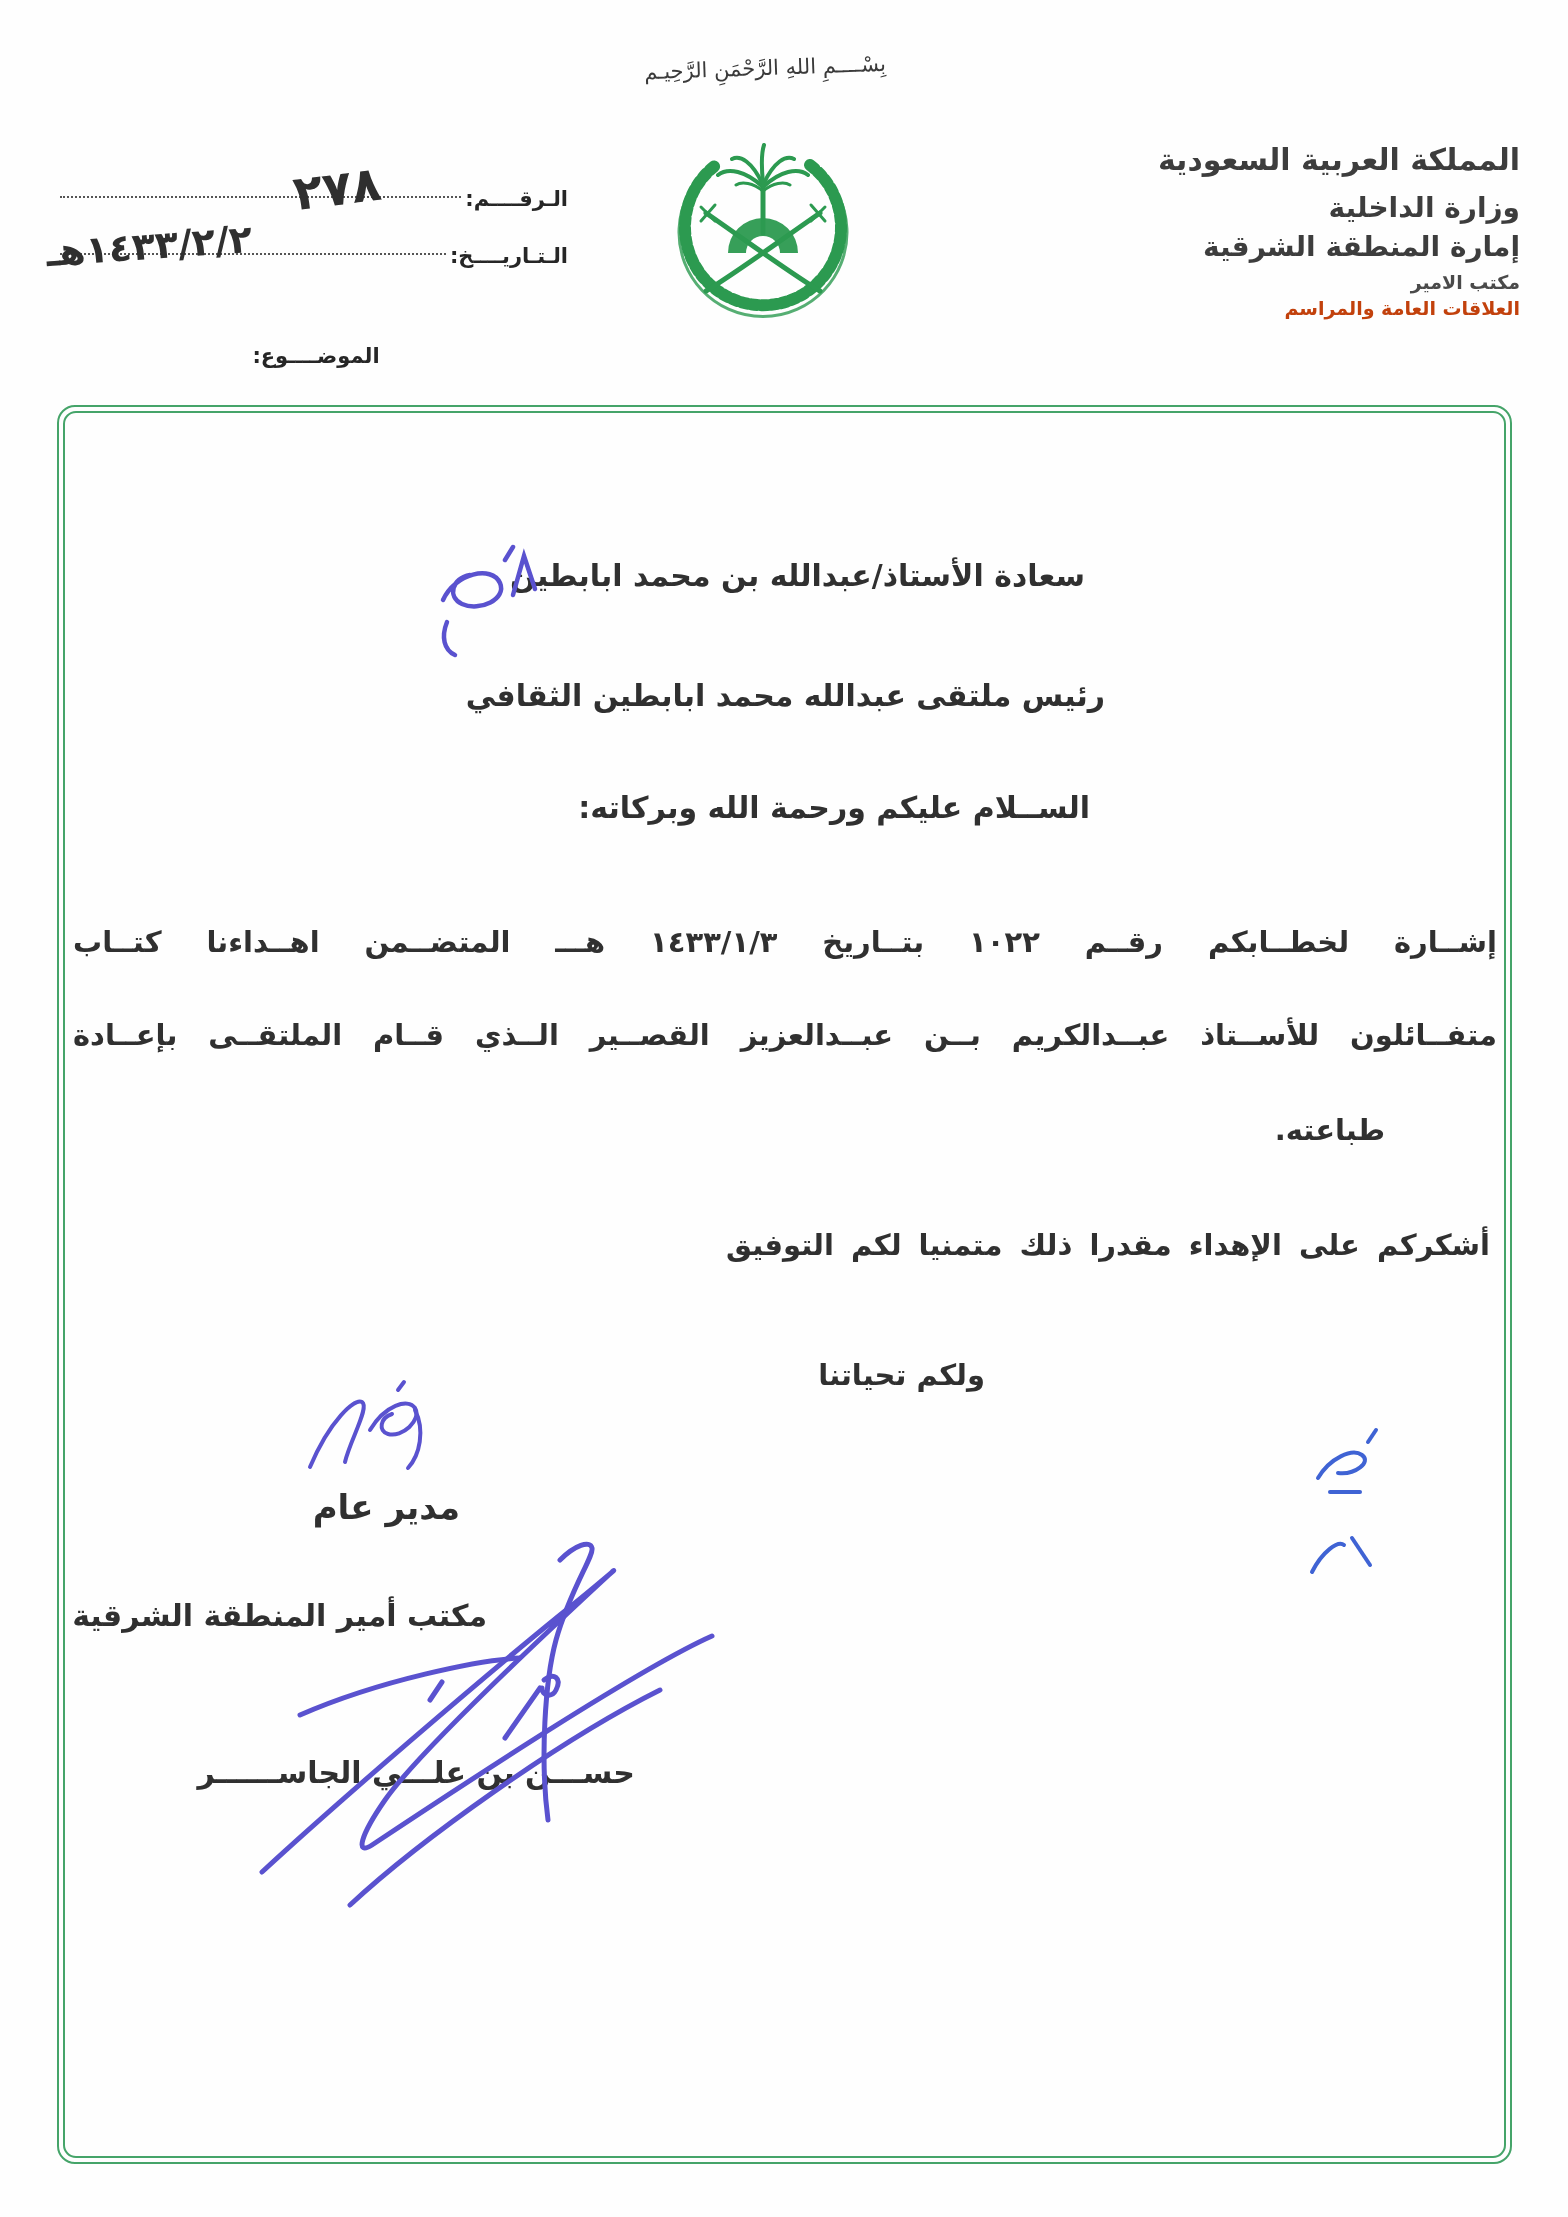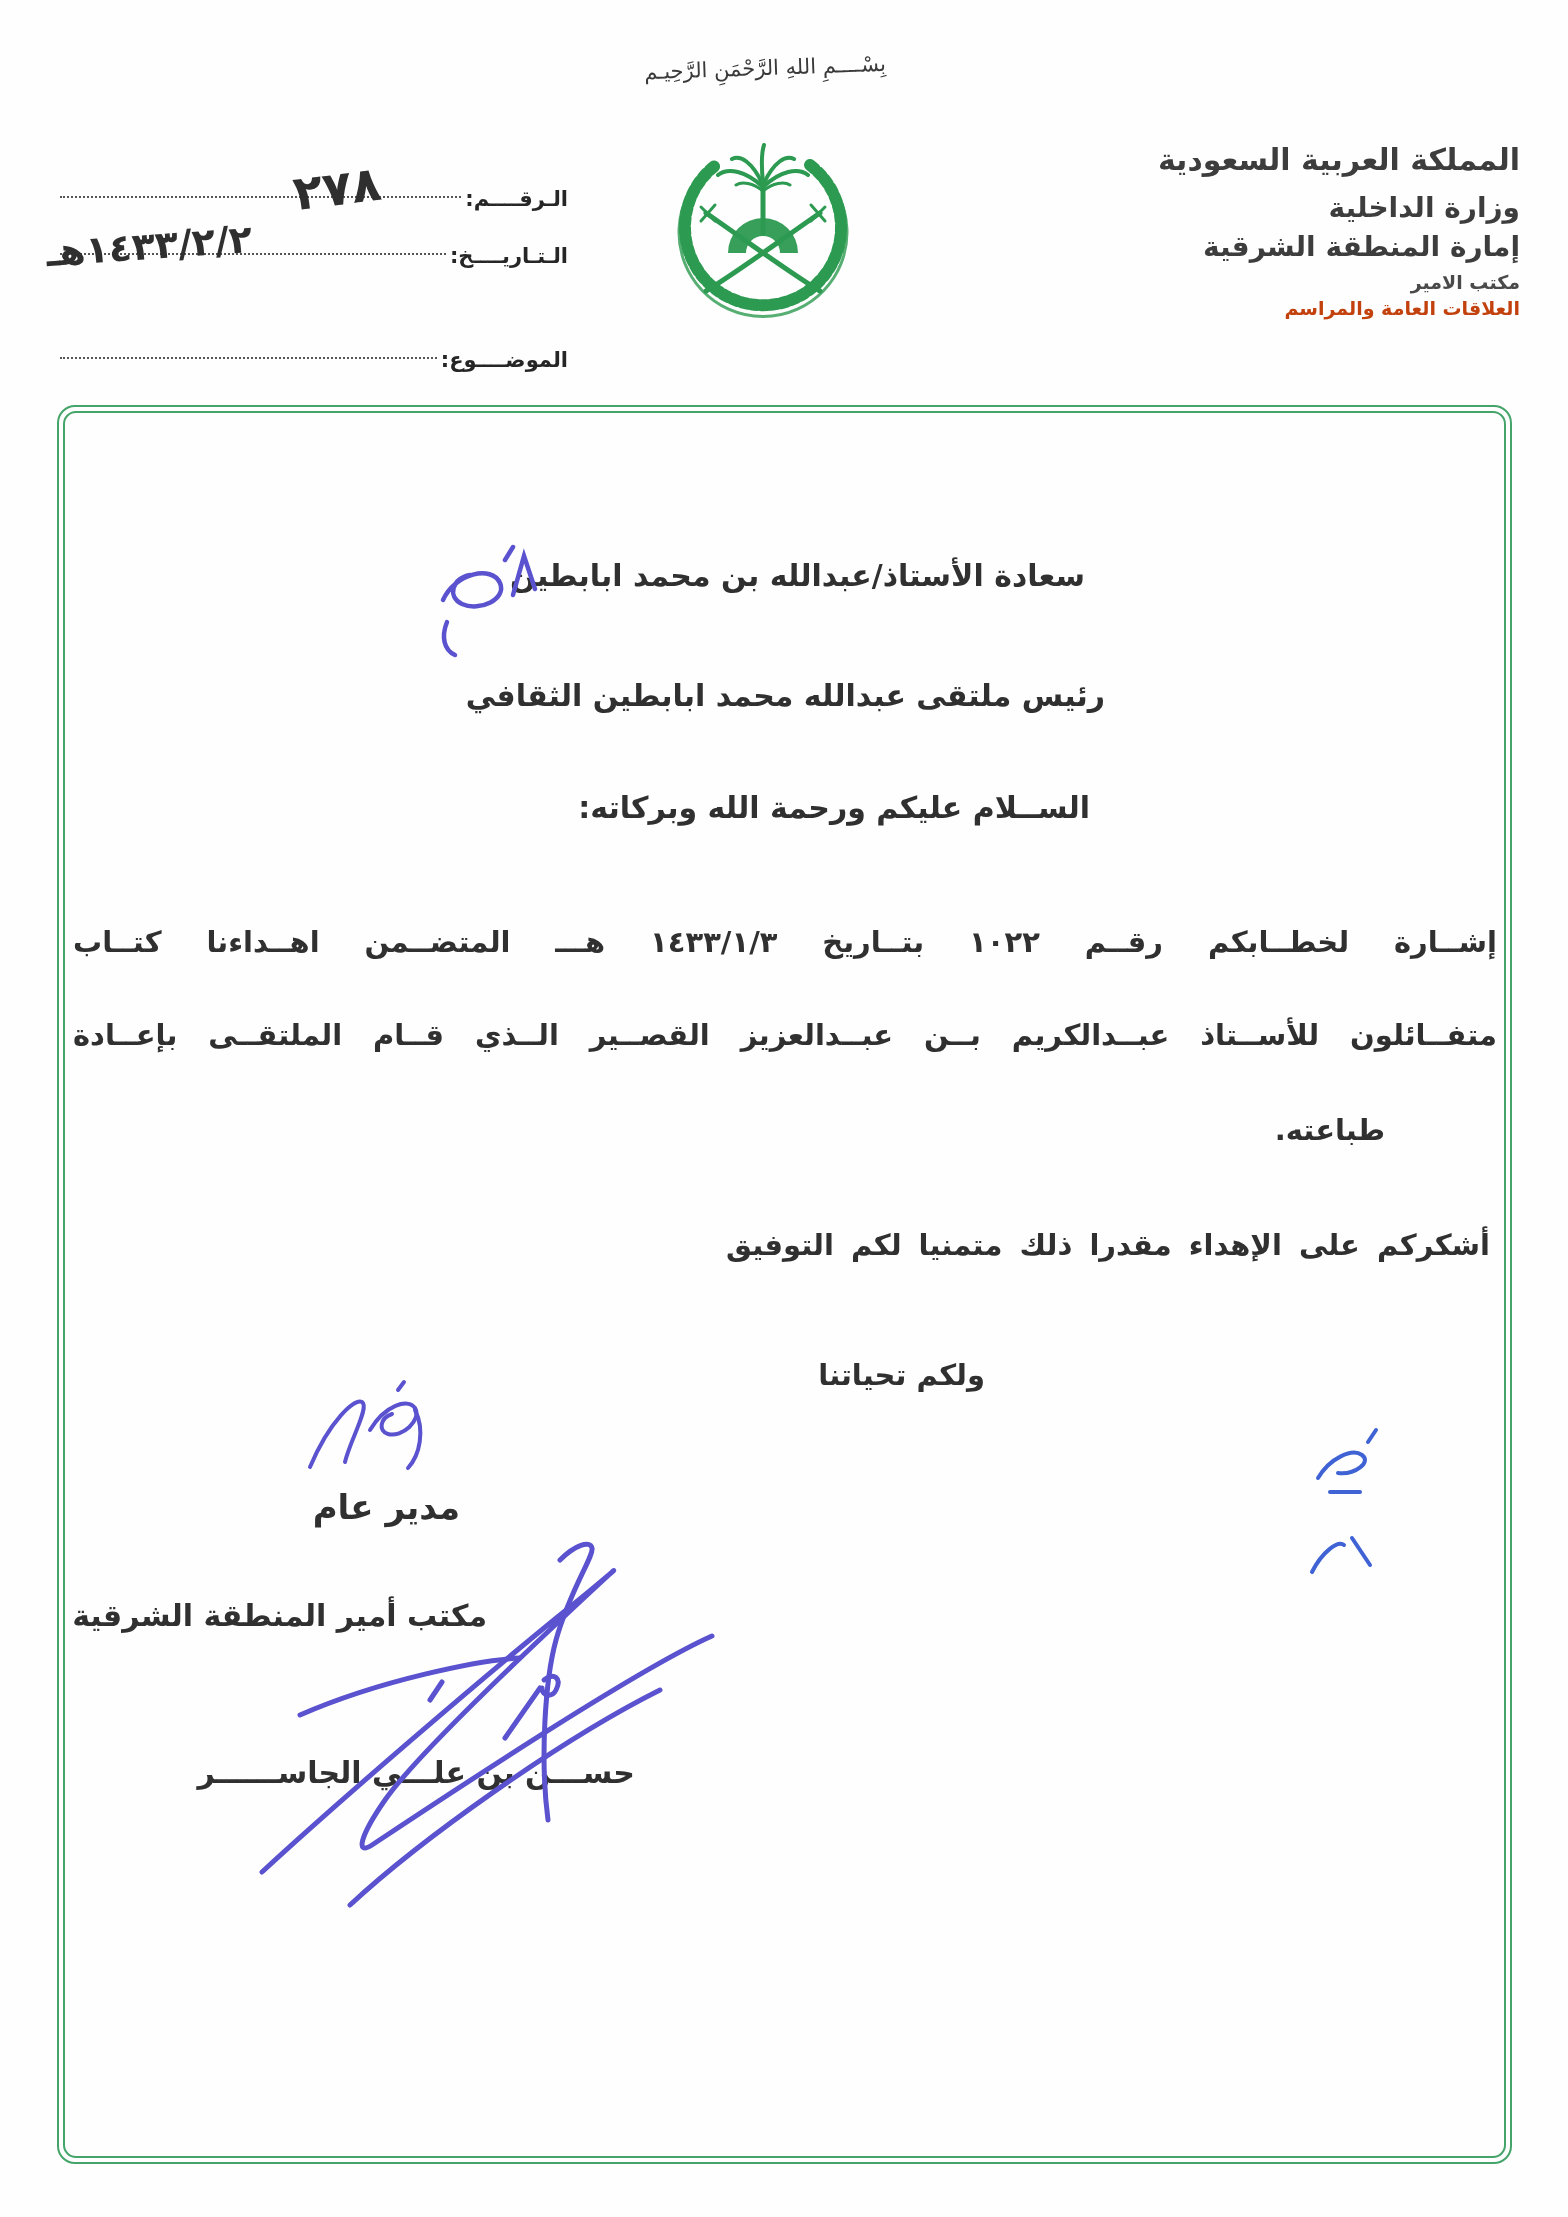--- a/index.html
+++ b/index.html
@@ -101,21 +101,21 @@
   </div>
 
   <div class="form-row" style="top:183px;">
     <span class="form-label">الـرقــــم:</span>
     <span class="dots"></span>
   </div>
   <div class="form-row" style="top:240px;">
     <span class="form-label">الـتـاريــــخ:</span>
     <span class="dots"></span>
   </div>
-  <div class="form-row" style="top:344px;">
+  <div class="form-row" style="top:344px;flex-direction:column;">
     <span class="form-label">الموضــــوع:</span>
     <span class="dots"></span>
   </div>
   <div class="handwrite hw-number abs">٢٧٨</div>
   <div class="handwrite hw-date abs">١٤٣٣/٢/٢هـ</div>
 
   <div class="frame">
     <div class="frame-inner"></div>
   </div>
 

